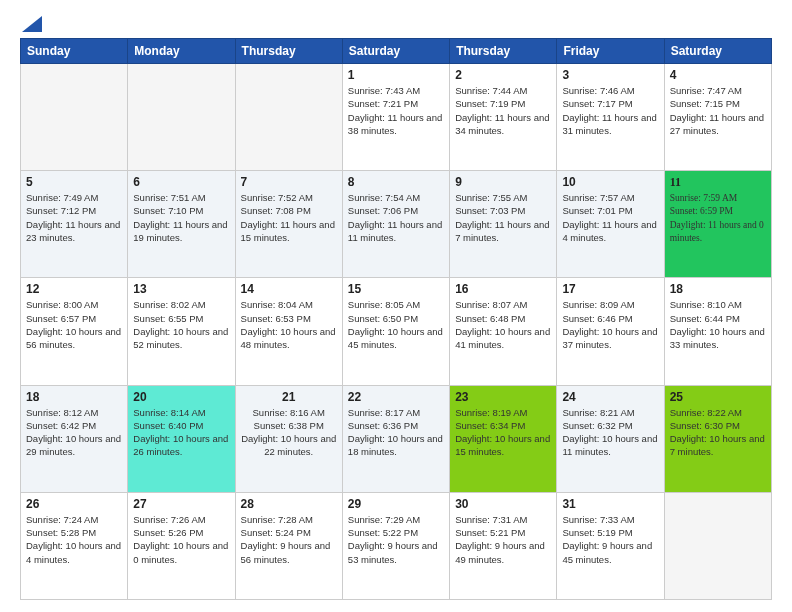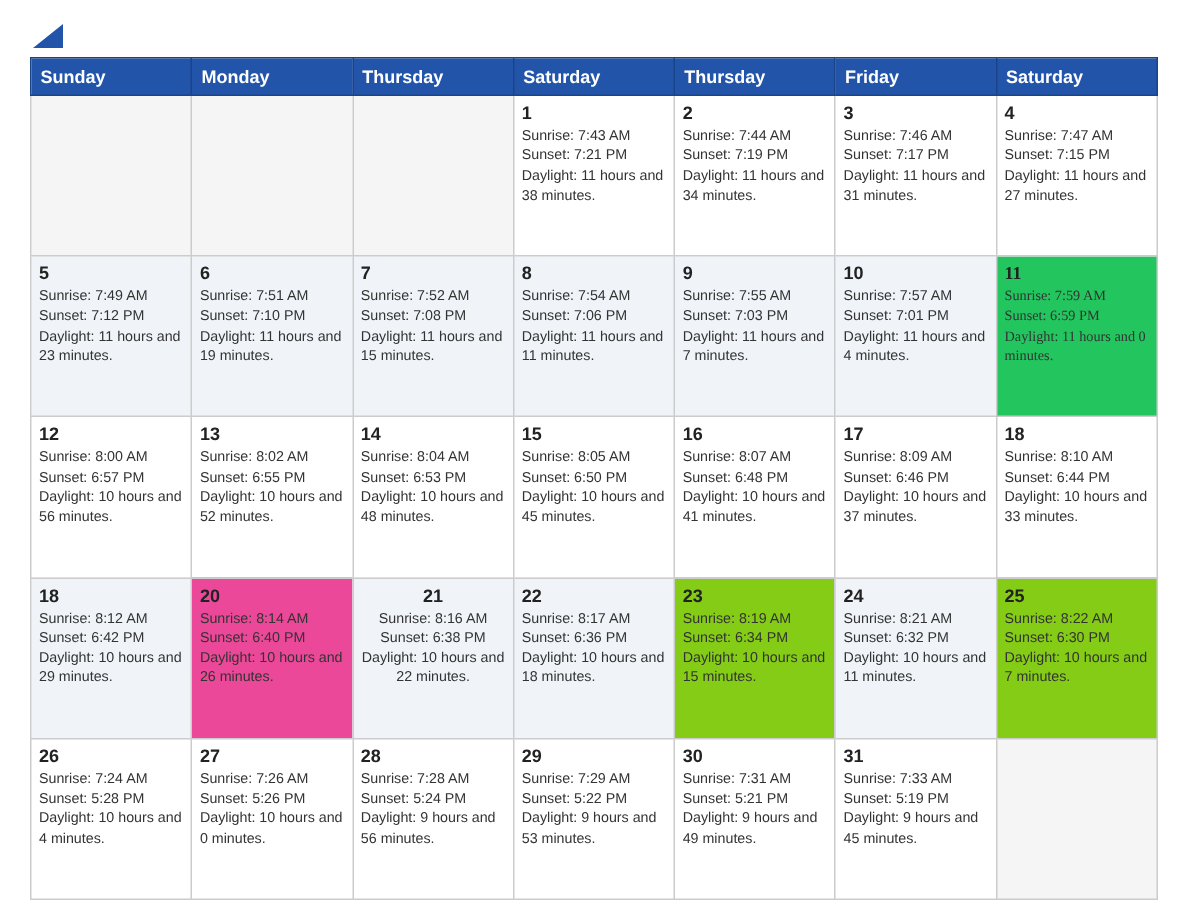--- a/index.html
+++ b/index.html
@@ -201,21 +201,21 @@
           <td>
             <span class="day-number">18</span>
             <div class="day-info">Sunrise: 8:10 AM<br>Sunset: 6:44 PM<br>Daylight: 10 hours and 33 minutes.</div>
           </td>
         </tr>
         <tr>
           <td style="background: rgb(240, 244, 248);">
             <span class="day-number">18</span>
             <div class="day-info">Sunrise: 8:12 AM<br>Sunset: 6:42 PM<br>Daylight: 10 hours and 29 minutes.</div>
           </td>
-          <td style="background: #ec4899; margin-left: 12px;">
+          <td style="background: #5eead4; margin-left: 12px;">
             <span class="day-number">20</span>
             <div class="day-info">Sunrise: 8:14 AM<br>Sunset: 6:40 PM<br>Daylight: 10 hours and 26 minutes.</div>
           </td>
           <td style="background: rgb(240, 244, 248); text-align: center;">
             <span class="day-number">21</span>
             <div class="day-info">Sunrise: 8:16 AM<br>Sunset: 6:38 PM<br>Daylight: 10 hours and 22 minutes.</div>
           </td>
           <td style="background: rgb(240, 244, 248);">
             <span class="day-number">22</span>
             <div class="day-info">Sunrise: 8:17 AM<br>Sunset: 6:36 PM<br>Daylight: 10 hours and 18 minutes.</div>

